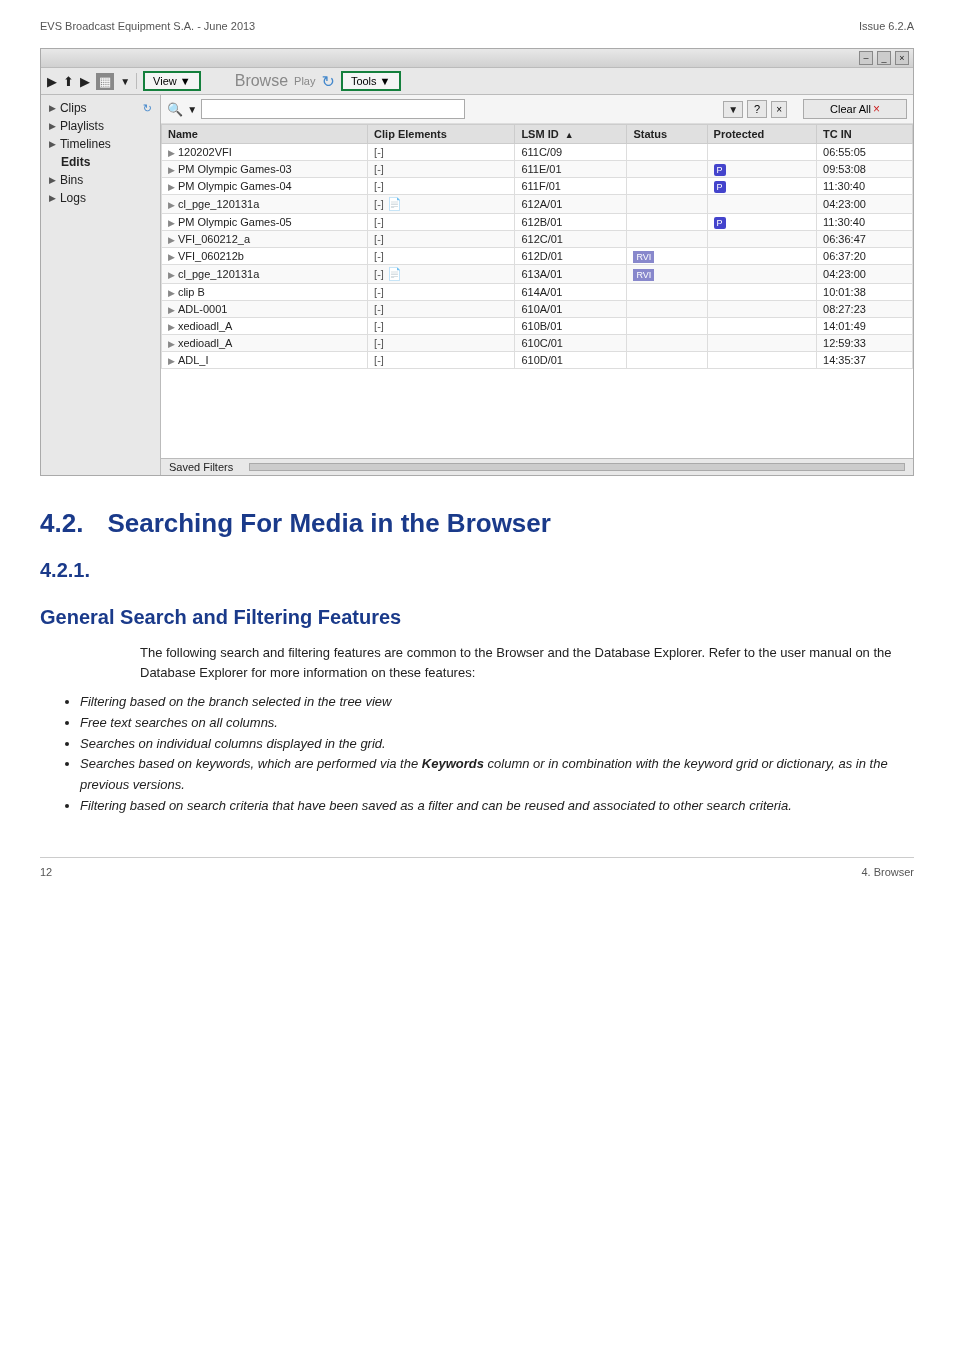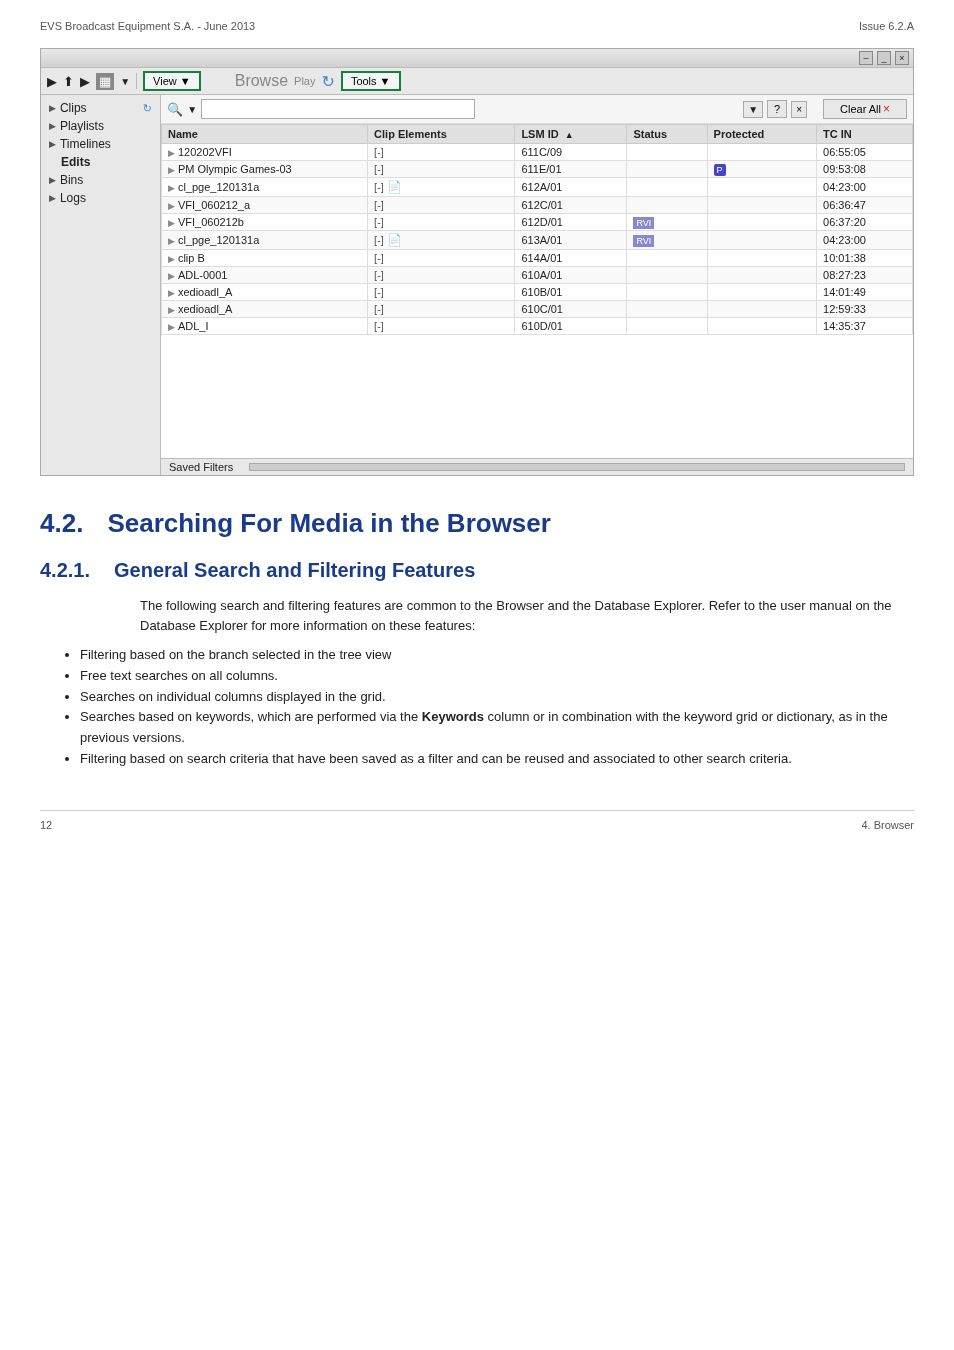--- a/index.html
+++ b/index.html
@@ -29,44 +29,44 @@
     .sidebar-arrow { font-size: 9px; color: #555; }
     .sidebar-sub { padding: 2px 20px; cursor: pointer; font-size: 12px; }
 
     
     .content-area { flex: 1; background: #fff; display: flex; flex-direction: column; }
 
     .search-bar { display: flex; align-items: center; padding: 4px 6px; border-bottom: 1px solid #ddd; gap: 4px; background: #f5f5f5; }
     .search-input { flex: 1; border: 1px solid #aaa; padding: 2px 6px; font-size: 12px; }
     .search-btn { padding: 2px 6px; border: 1px solid #aaa; background: #e8e8e8; cursor: pointer; font-size: 11px; }
     .search-clear { padding: 2px 4px; border: 1px solid #aaa; background: #e8e8e8; cursor: pointer; font-size: 10px; }
-    .clear-all-btn { padding: 2px 16px; border: 1px solid #aaa; background: #e8e8e8; cursor: pointer; font-size: 11px; display: flex; align-items: center; gap: 2px; }
+    .clear-all-btn { padding: 2px 26px; border: 1px solid #aaa; background: #e8e8e8; cursor: pointer; font-size: 11px; display: flex; align-items: center; gap: 2px; }
 
     
     .data-table { width: 100%; border-collapse: collapse; font-size: 11px; }
     .data-table th { background: #e0e0e0; border: 1px solid #ccc; padding: 3px 6px; text-align: left; font-weight: bold; white-space: nowrap; cursor: pointer; }
     .data-table td { border: 1px solid #ddd; padding: 2px 6px; white-space: nowrap; overflow: hidden; max-width: 120px; }
     .data-table tr:nth-child(even) td { background: #f9f9f9; }
     .sort-arrow { font-size: 9px; margin-left: 3px; }
 
     .clip-elem { color: #555; font-size: 11px; }
     .protected-icon { background: #4444cc; color: #fff; font-size: 9px; padding: 1px 3px; border-radius: 2px; }
     .status-icon { background: #8888cc; color: #fff; font-size: 9px; padding: 1px 3px; border-radius: 0; }
     .file-icon { font-size: 12px; color: #555; }
 
     .bottom-bar { border-top: 1px solid #bbb; background: #e8e8e8; padding: 2px 8px; font-size: 11px; display: flex; align-items: center; gap: 8px; }
 
     
     .table-wrapper { overflow-x: auto; flex: 1; }
 
     
     .section-heading-1 { font-size: 26px; font-weight: bold; color: #1a3a8a; margin-bottom: 20px; display: flex; gap: 24px; }
-    .section-heading-2 { font-size: 20px; font-weight: bold; color: #1a3a8a; margin-bottom: 14px; margin-top: 20px; display: flex; gap: 24px; }
+    .section-heading-2 { font-size: 20px; font-weight: bold; color: #1a3a8a; margin-bottom: 14px; margin-top: 20px; display: flex; gap: 24px; flex-direction: column; }
     .section-text { margin-bottom: 10px; font-size: 13px; line-height: 1.5; color: #222; padding-left: 0; }
-    .bullet-list { margin-left: 40px; margin-bottom: 8px; }
+    .bullet-list { margin-left: 40px; margin-bottom: 8px; font-style: italic; }
     .bullet-list li { font-size: 13px; line-height: 1.6; color: #222; list-style: disc; }
 
     .doc-footer { display: flex; justify-content: space-between; font-size: 11px; color: #555; border-top: 1px solid #ccc; padding-top: 8px; margin-top: 40px; }
   </style>
 </head>
 <body>
 
 <div class="page-wrapper">
 
   <div class="doc-header">
@@ -166,26 +166,42 @@
                 </tr>
                 <tr>
                   <td><span style="font-size:9px; color:#888; margin-right:3px;">▶</span>PM Olympic Games-03</td>
                   <td><span class="clip-elem">[-]</span></td>
                   <td>611E/01</td>
                   <td></td>
                   <td><span class="protected-icon">P</span></td>
                   <td>09:53:08</td>
                 </tr>
                 <tr>
+                  <td><span style="font-size:9px; color:#888; margin-right:3px;">▶</span>PM Olympic Games-04</td>
+                  <td><span class="clip-elem">[-]</span></td>
+                  <td>611F/01</td>
+                  <td></td>
+                  <td><span class="protected-icon">P</span></td>
+                  <td>11:30:40</td>
+                </tr>
+                <tr>
                   <td><span style="font-size:9px; color:#888; margin-right:3px;">▶</span>cl_pge_120131a</td>
                   <td><span class="clip-elem">[-]</span> <span class="file-icon">📄</span></td>
                   <td>612A/01</td>
                   <td></td>
                   <td></td>
                   <td>04:23:00</td>
+                </tr>
+                <tr>
+                  <td><span style="font-size:9px; color:#888; margin-right:3px;">▶</span>PM Olympic Games-05</td>
+                  <td><span class="clip-elem">[-]</span></td>
+                  <td>612B/01</td>
+                  <td></td>
+                  <td><span class="protected-icon">P</span></td>
+                  <td>11:30:40</td>
                 </tr>
                 <tr>
                   <td><span style="font-size:9px; color:#888; margin-right:3px;">▶</span>VFI_060212_a</td>
                   <td><span class="clip-elem">[-]</span></td>
                   <td>612C/01</td>
                   <td></td>
                   <td></td>
                   <td>06:36:47</td>
                 </tr>
                 <tr>

